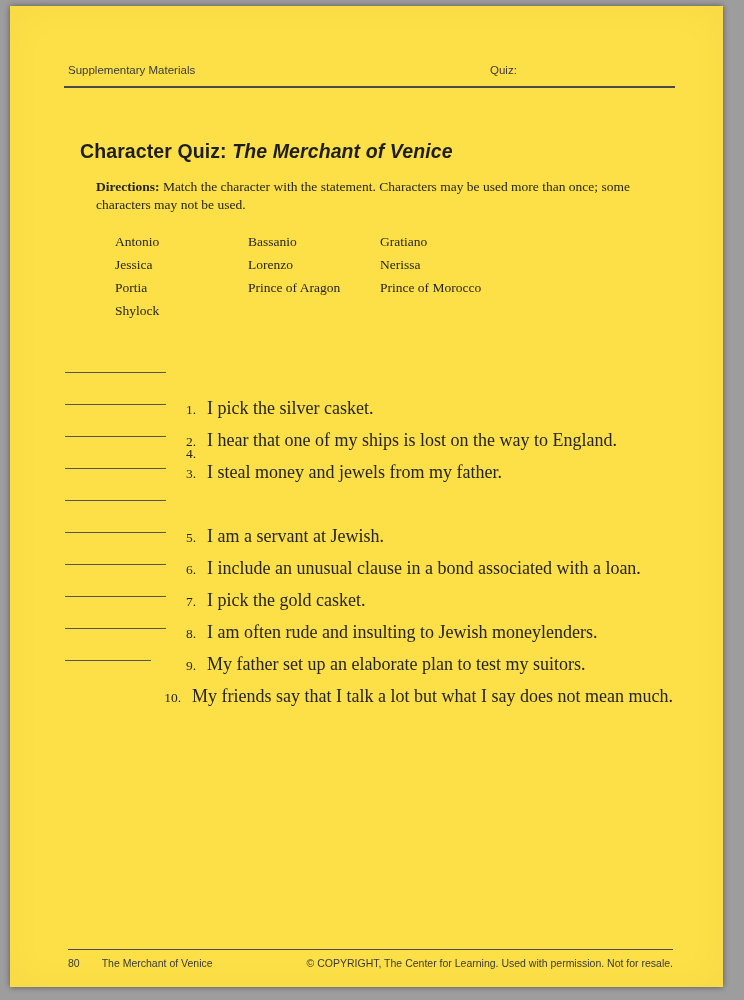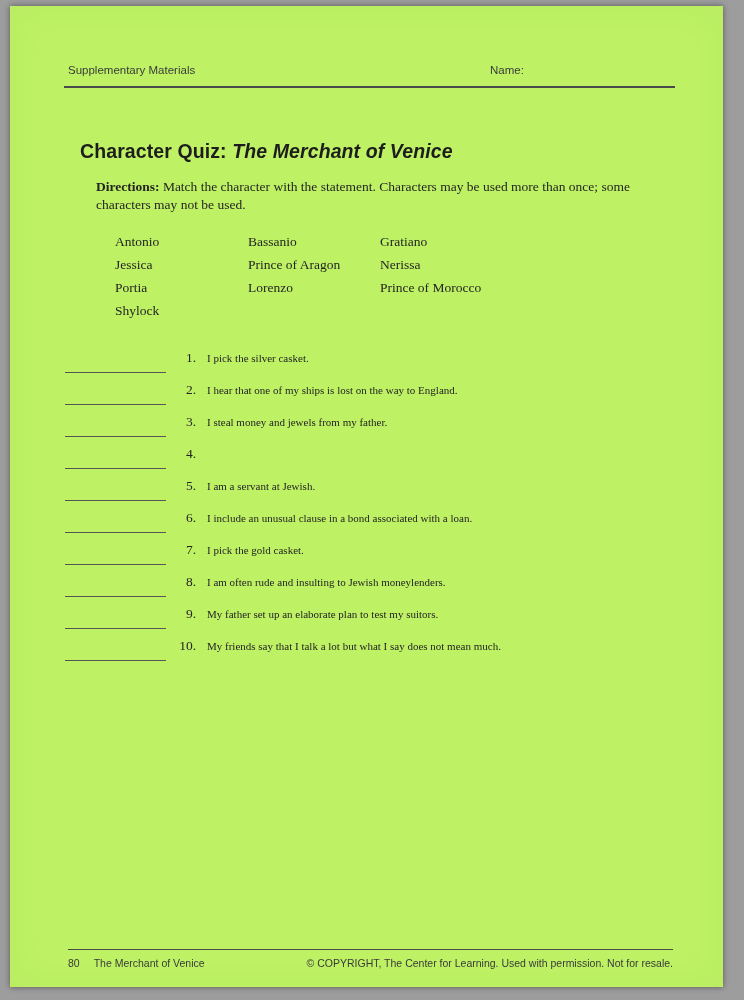--- a/index.html
+++ b/index.html
@@ -14,21 +14,21 @@
     font-family: "Liberation Serif", serif;
     color: #2b2b2b;
     overflow: hidden;
   }
   .page {
     position: absolute;
     top: 6px;
     left: 10px;
     right: 21px;
     bottom: 13px;
-    background: #bef264;
+    background: #fde047;
     box-shadow: 0 0 6px rgba(0,0,0,0.45), inset 0 0 40px rgba(0,0,0,0.03);
   }
   .content {
     position: absolute;
     top: 0; left: 58px; right: 50px; bottom: 0;
   }
 
   
   .header-row {
     position: absolute;
@@ -109,71 +109,72 @@
   }
   .q-num {
     width: 30px;
     text-align: right;
     margin-right: 11px;
     font-size: 13.5px;
     color: #242424;
     flex-shrink: 0;
   }
   .q-text {
-    font-size: 11px;
+    font-size: 18px;
     color: #242424;
     white-space: nowrap;
+    margin-top: 48px;
   }
 
   
   .footer {
     position: absolute;
     left: 0; right: 0;
     bottom: 30px;
     border-top: 1.5px solid #4a4a4a;
     padding-top: 7px;
     font-family: "Liberation Sans", sans-serif;
     font-size: 10.5px;
     color: #3a3a3a;
   }
   .footer-left { position: absolute; left: 0; top: 7px; }
-  .footer-left .page-num { margin-right: 14px; }
+  .footer-left .page-num { margin-right: 22px; }
   .footer-right { position: absolute; right: 0; top: 7px; }
 </style>
 </head>
 <body>
 
 <div class="page">
   <div class="content">
 
     <div class="header-row">
       <span class="header-left">Supplementary Materials</span>
-      <span class="header-name">Name:</span>
+      <span class="header-name">Quiz:</span>
     </div>
     <div class="header-rule"></div>
 
     <div class="title">
       <span>Character Quiz: </span><span class="italic-part">The Merchant of Venice</span>
     </div>
 
     <div class="directions">
       <b>Directions:</b><span> Match the character with the statement. Characters may be used more than once; some characters may not be used.</span>
     </div>
 
     <div class="char-bank">
       <div class="char-col c1">
         <span class="char-item">Antonio</span>
         <span class="char-item">Jessica</span>
         <span class="char-item">Portia</span>
         <span class="char-item">Shylock</span>
       </div>
       <div class="char-col c2">
         <span class="char-item">Bassanio</span>
+        <span class="char-item">Lorenzo</span>
         <span class="char-item">Prince of Aragon</span>
-        <span class="char-item">Lorenzo</span>
       </div>
       <div class="char-col c3">
         <span class="char-item">Gratiano</span>
         <span class="char-item">Nerissa</span>
         <span class="char-item">Prince of Morocco</span>
       </div>
     </div>
 
     <div class="questions">
       <div class="q-row">

